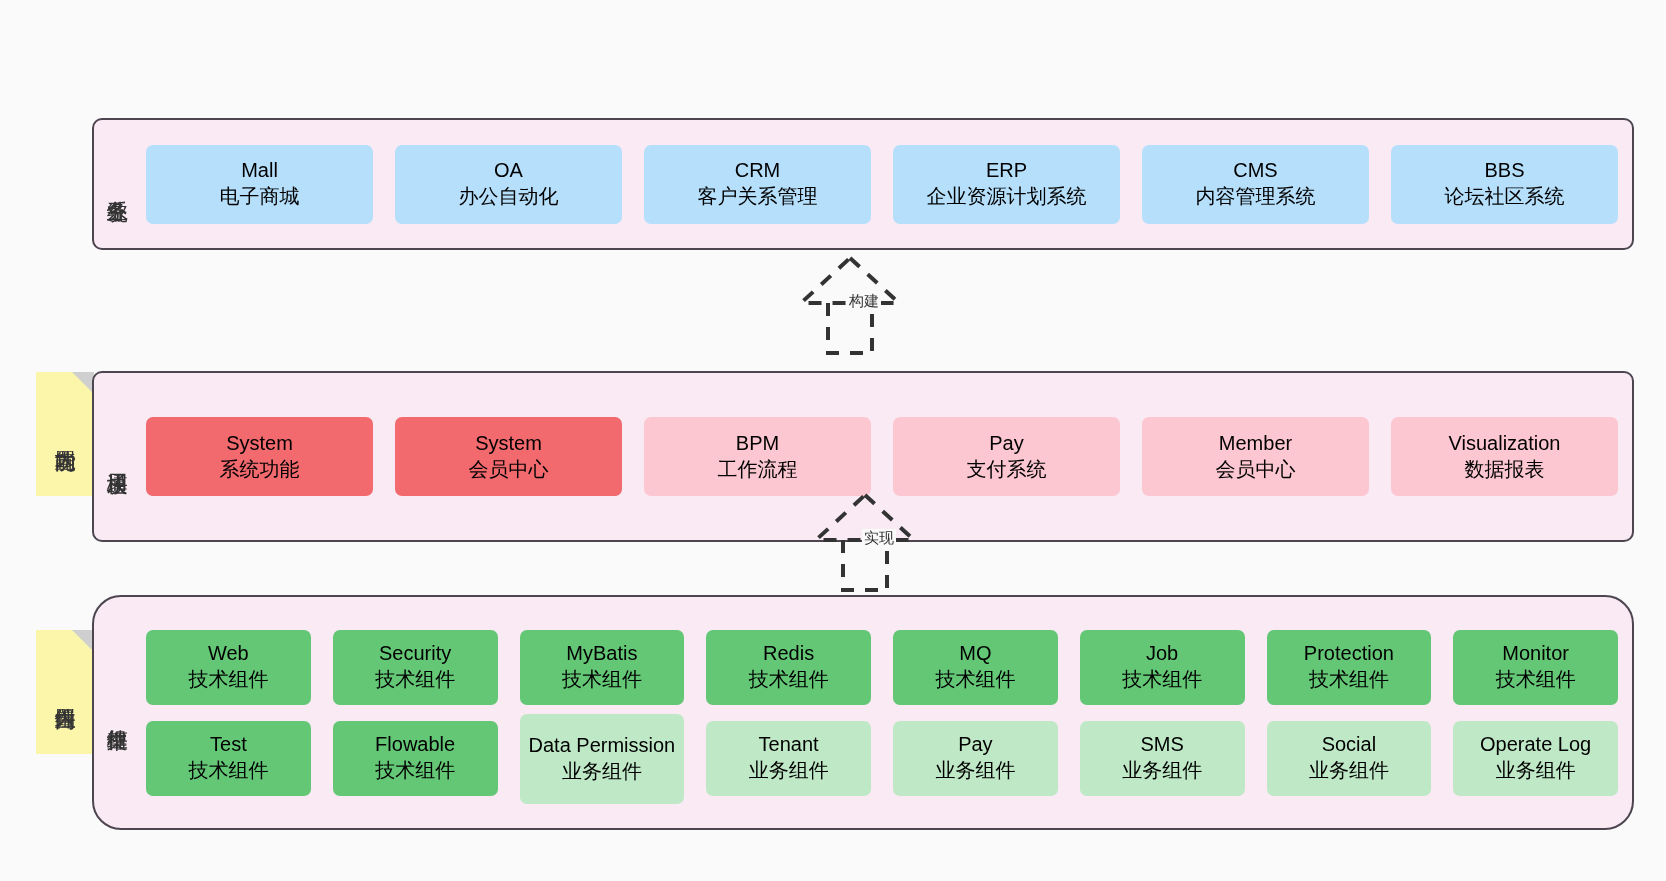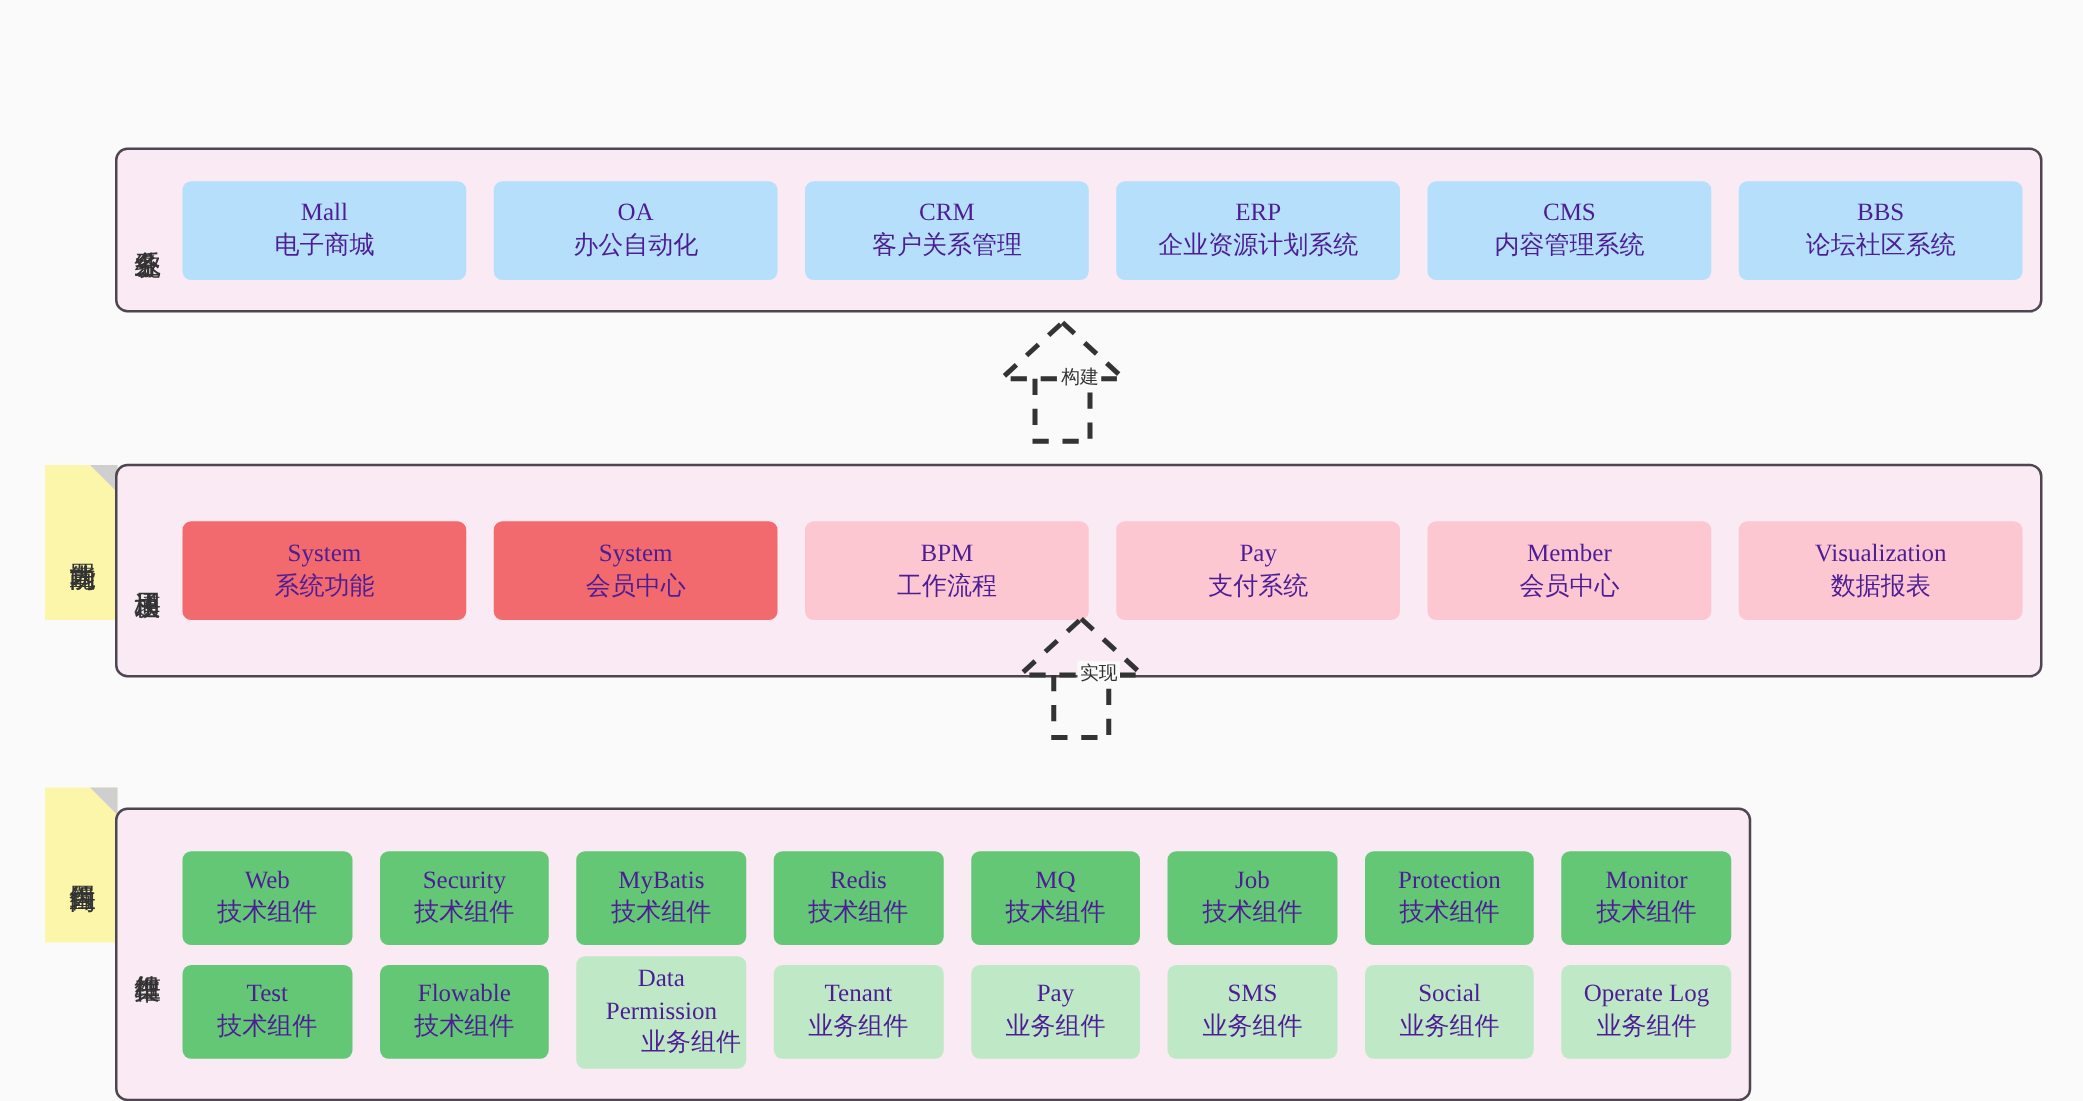--- a/index.html
+++ b/index.html
@@ -21,21 +21,21 @@
     position: absolute;
     box-sizing: border-box;
     border: 2px solid #4d4651;
     border-radius: 10px;
     background: #f9eaf4;
     display: flex;
     align-items: stretch;
   }
   #layer-business { left: 92px; top: 118px;  width: 1542px; height: 132px; }
   #layer-common   { left: 92px; top: 371px;  width: 1542px; height: 171px; }
-  #layer-framework{ left: 92px; top: 646px;  width: 1309px; height: 235px; }
+  #layer-framework{ left: 92px; top: 595px;  width: 1542px; height: 235px; border-radius: 29px; }
 
   .layer-title {
     width: 46px;
     flex: 0 0 46px;
     display: flex;
     align-items: center;
     justify-content: center;
     font-size: 21px;
     line-height: 1.06;
     letter-spacing: 0;
@@ -65,41 +65,40 @@
   .card {
     flex: 1 1 0;
     border-radius: 7px;
     display: flex;
     flex-direction: column;
     align-items: center;
     justify-content: center;
     text-align: center;
     font-size: 20px;
     line-height: 1.28;
-    color: #4c1d95;
+    color: #000000;
     padding: 6px 4px;
     box-sizing: border-box;
     user-select: none;
-    font-family: Liberation Serif, serif;
   }
   .card .l1 { display: block; }
   .card .l2 { display: block; }
 
   .h-biz  { height: 79px; }
   .h-mod  { height: 79px; }
   .h-comp { height: 75px; }
 
   .c-blue        { background: #b5dffb; }
   .c-red         { background: #f2696e; }
   .c-pink        { background: #fcc7d1; }
   .c-green       { background: #63c776; }
   .c-lightgreen  { background: #bfe9c6; }
 
   
-  .card.tall { height: 90px; margin-top: -7px; margin-bottom: -8px; align-items: flex-end; }
+  .card.tall { height: 90px; margin-top: -7px; margin-bottom: -8px; }
 
   
   .note {
     position: absolute;
     width: 58px;
     background: #fbf6a9;
     border: none;
     font-size: 21px;
     line-height: 1.06;
     color: #333333;

